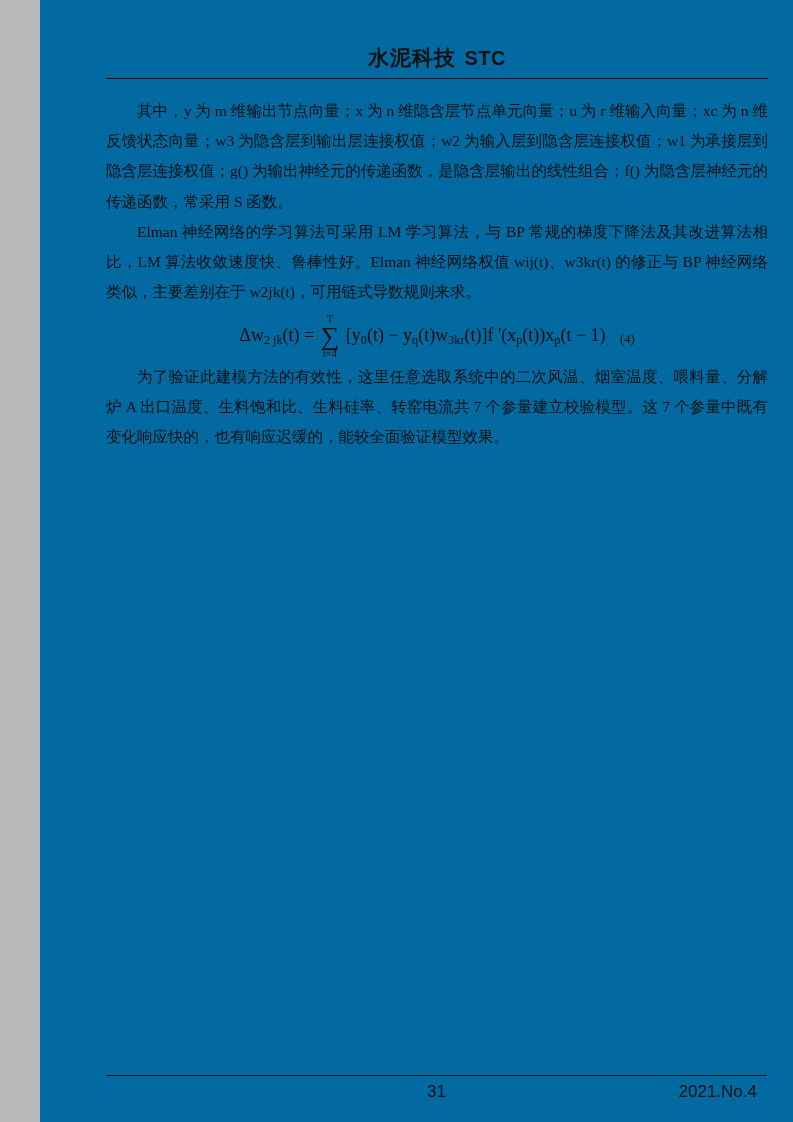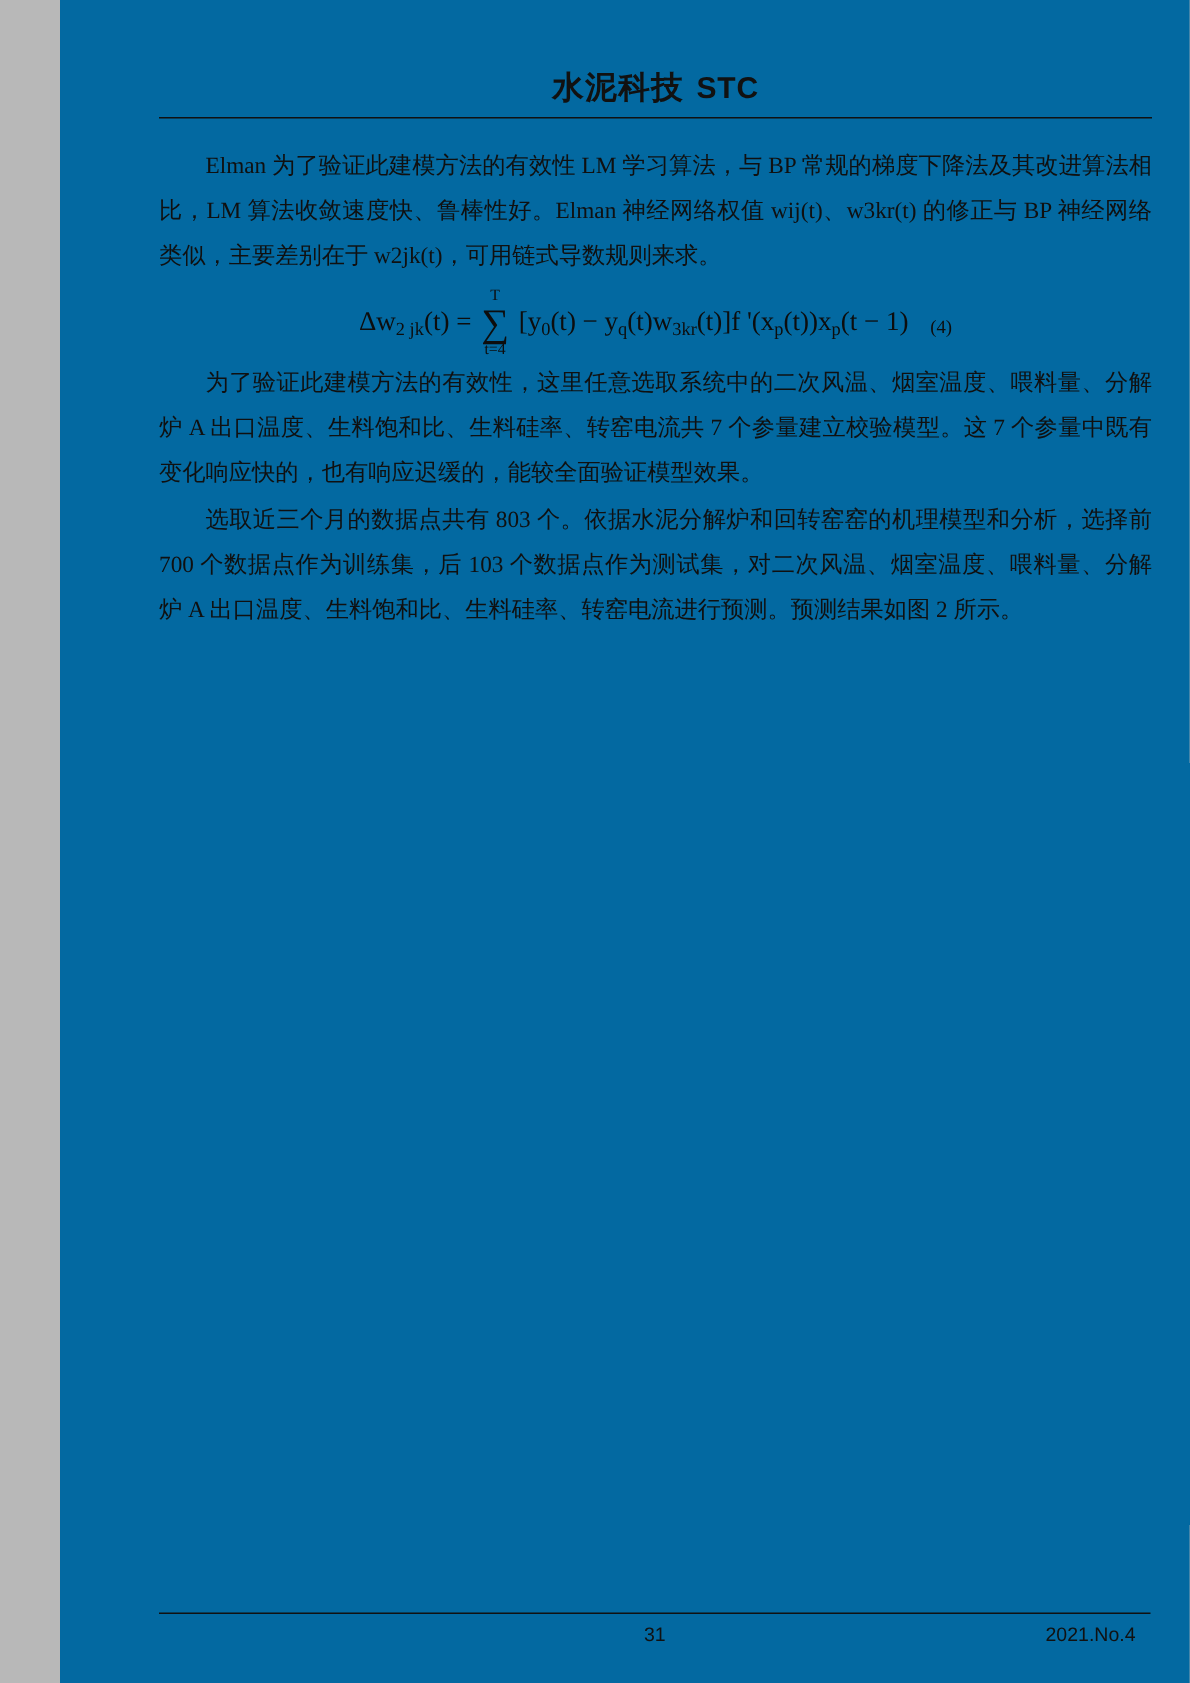--- a/index.html
+++ b/index.html
@@ -119,21 +119,21 @@
     bottom: 22px;
   }
   .footer .rule-bottom {
     border: 0;
     border-top: 1.1px solid #111;
     margin-bottom: 6px;
   }
   .footer-row {
     position: relative;
     height: 18px;
-    font-size: 13px;
+    font-size: 17px;
     font-family: "Liberation Sans", sans-serif;
     color: #111;
   }
   .footer-page {
     position: absolute;
     left: 0; right: 0;
     text-align: center;
   }
   .footer-issue {
     position: absolute;
@@ -152,37 +152,37 @@
         <span>水泥科技</span>
         <span class="stc">STC</span>
       </div>
       <hr class="rule">
     </div>
 
     <div class="content">
 
 
 
+      <p class="para">其中，y 为 m 维输出节点向量；x 为 n 维隐含层节点单元向量；u 为 r 维输入向量；xc 为 n 维反馈状态向量；w3 为隐含层到输出层连接权值；w2 为输入层到隐含层连接权值；w1 为承接层到隐含层连接权值；g() 为输出神经元的传递函数，是隐含层输出的线性组合；f() 为隐含层神经元的传递函数，常采用 S 函数。</p>
 
-      <p class="para">Elman 为了验证此建模方法的有效性 LM 学习算法，与 BP 常规的梯度下降法及其改进算法相比，LM 算法收敛速度快、鲁棒性好。Elman 神经网络权值 wij(t)、w3kr(t) 的修正与 BP 神经网络类似，主要差别在于 w2jk(t)，可用链式导数规则来求。</p>
+      <p class="para">Elman 神经网络的学习算法可采用 LM 学习算法，与 BP 常规的梯度下降法及其改进算法相比，LM 算法收敛速度快、鲁棒性好。Elman 神经网络权值 wij(t)、w3kr(t) 的修正与 BP 神经网络类似，主要差别在于 w2jk(t)，可用链式导数规则来求。</p>
 
       <div class="equation">
         <span class="mi">Δw<sub>2 jk</sub>(t) =</span>
         <span class="sum">
           <span class="lim-top">T</span>
           <span class="big">∑</span>
           <span class="lim-bot">t=4</span>
         </span>
         <span class="mi">[y<sub>0</sub>(t) − y<sub>q</sub>(t)w<sub>3kr</sub>(t)]f '(x<sub>p</sub>(t))x<sub>p</sub>(t − 1)</span>
         <span class="eqnum">(4)</span>
       </div>
 
       <p class="para">为了验证此建模方法的有效性，这里任意选取系统中的二次风温、烟室温度、喂料量、分解炉 A 出口温度、生料饱和比、生料硅率、转窑电流共 7 个参量建立校验模型。这 7 个参量中既有变化响应快的，也有响应迟缓的，能较全面验证模型效果。</p>
 
-      <p class="para">选取近三个月的数据点共有 803 个。依据水泥分解炉和回转窑窑的机理模型和分析，选择前 700 个数据点作为训练集，后 103 个数据点作为测试集，对二次风温、烟室温度、喂料量、分解炉 A 出口温度、生料饱和比、生料硅率、转窑电流进行预测。预测结果如图 2 所示。</p>
 
 
     </div>
   </div>
 
   <div class="footer">
     <hr class="rule-bottom">
     <div class="footer-row">
       <span class="footer-page">31</span>
       <span class="footer-issue">2021.No.4</span>

